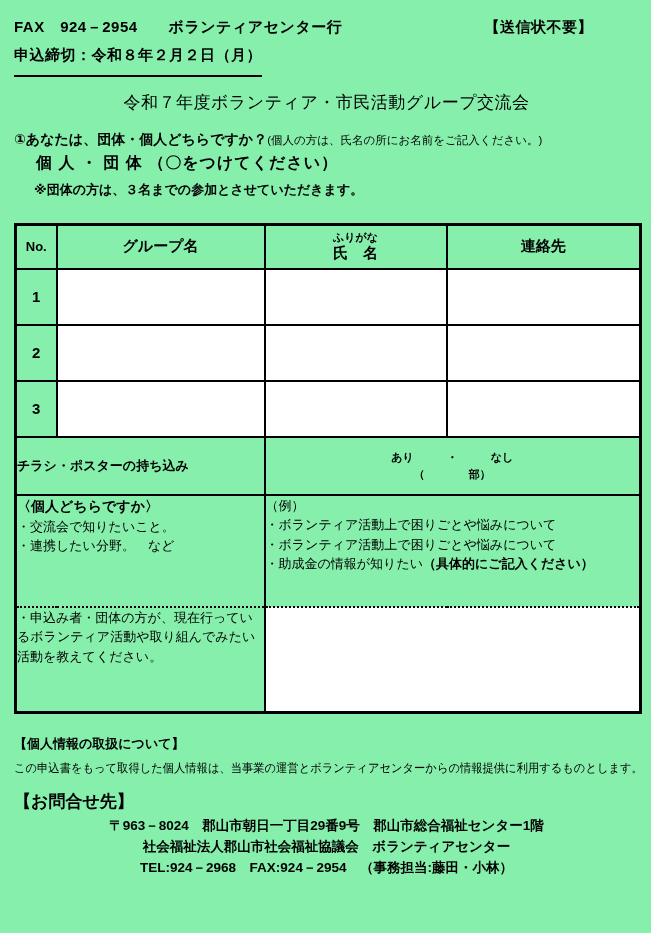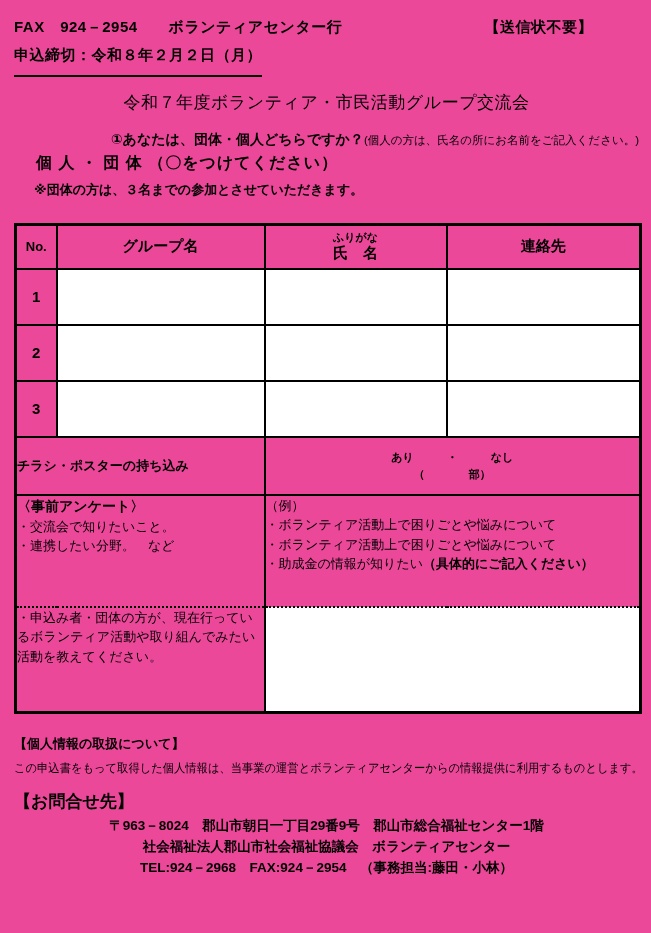--- a/index.html
+++ b/index.html
@@ -4,21 +4,21 @@
 <style>
   * { margin:0; padding:0; box-sizing:border-box; }
   html,body { background:#ffffff; }
   body {
     font-family:"Liberation Sans","DejaVu Sans",sans-serif;
     color:#000;
   }
   .page {
     position:relative;
     width:651px; height:933px;
-    background:#ec4899;
+    background:#86efac;
     padding:18px 12px 0 14px;
     overflow:hidden;
   }
   
   .fax-row {
     display:flex; justify-content:space-between; align-items:baseline;
     font-weight:bold; font-size:15px; letter-spacing:0.5px;
     padding-right:46px;
   }
   .deadline-row { margin-top:9px; }
@@ -27,21 +27,21 @@
     font-weight:bold; font-size:15px; letter-spacing:0.5px;
     border-bottom:2px solid #000; padding-bottom:10px;
   }
   
   .title-block { text-align:center; margin-top:14px; }
   .event-line { font-size:17px; letter-spacing:0.5px; }
   .main-title { font-size:23px; font-weight:bold; margin-top:4px; letter-spacing:0.5px; }
   .subtitle { font-size:15px; margin-top:6px; letter-spacing:0.5px; }
   
   .question { margin-top:17px; }
-  .q1 { font-size:14px;text-align:right; }
+  .q1 { font-size:14px; }
   .q1-main { font-weight:bold; }
   .q1-note { font-size:11.5px; }
   .choices {
     font-weight:bold; font-size:16px;
     margin:4px 0 0 22px; letter-spacing:1px;
   }
   .limit-note {
     font-weight:bold; font-size:13px;
     margin:7px 0 0 20px;
   }
@@ -142,21 +142,21 @@
     </tr>
     <tr>
       <td class="flyer-label" colspan="2">チラシ・ポスターの持ち込み</td>
       <td class="flyer-options" colspan="2">
         <div class="flyer-line">あり　　　・　　　なし</div>
         <div class="flyer-line">（　　　　部）</div>
       </td>
     </tr>
     <tr class="dotted-sep">
       <td class="survey-left" colspan="2">
-        <div class="survey-title">〈事前アンケート〉</div>
+        <div class="survey-title">〈個人どちらですか〉</div>
         <div>・交流会で知りたいこと。</div>
         <div>・連携したい分野。　など</div>
       </td>
       <td class="example-cell" colspan="2">
         <div>（例）</div>
         <div>・ボランティア活動上で困りごとや悩みについて</div>
         <div>・ボランティア活動上で困りごとや悩みについて</div>
         <div>
           <span>・助成金の情報が知りたい</span><span class="bold-inline">（具体的にご記入ください）</span>
         </div>

